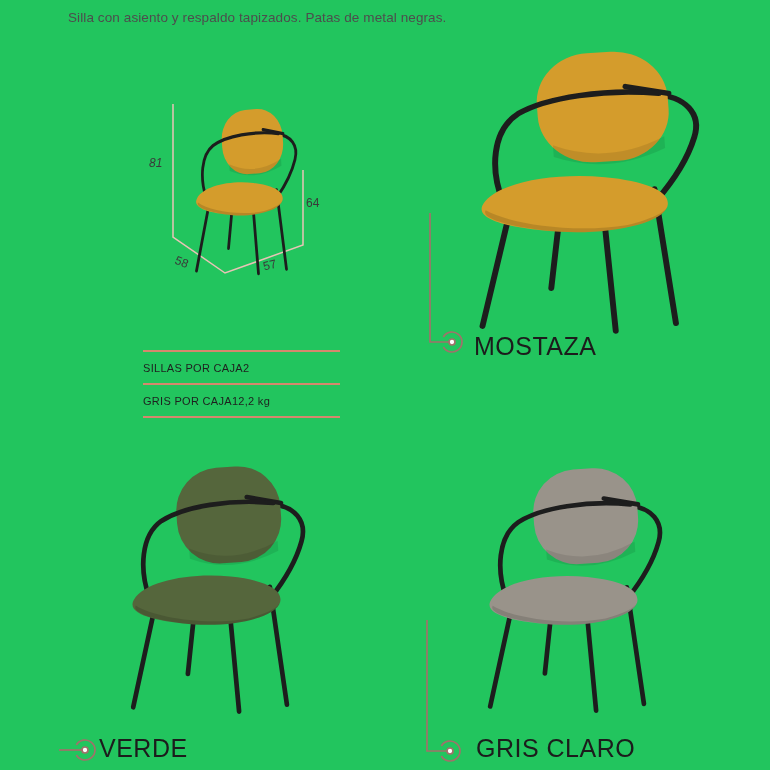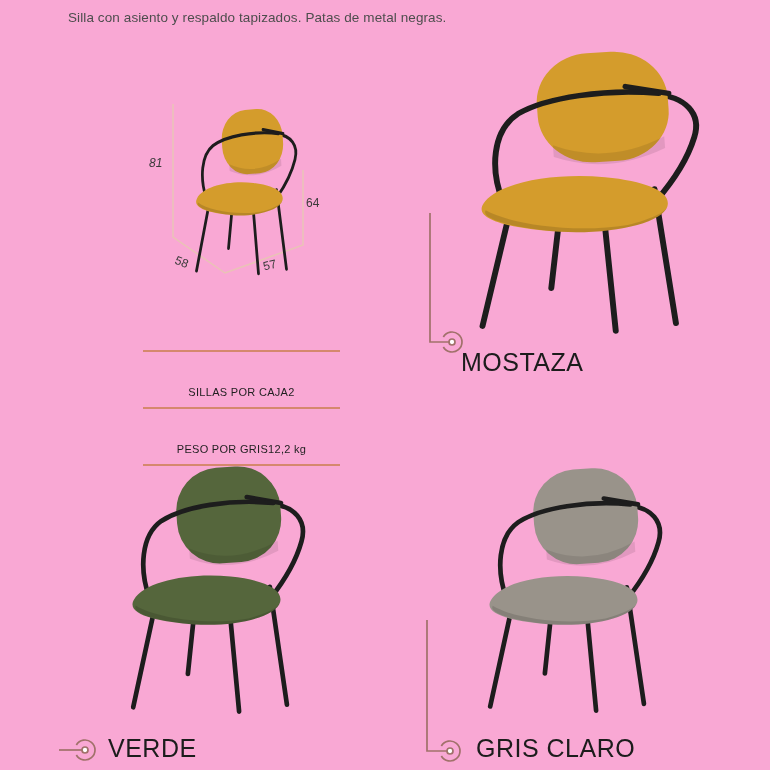--- a/index.html
+++ b/index.html
@@ -1,61 +1,61 @@
 <!DOCTYPE html>
 <html style="--frame: #1d1d1d; --accent_line: #a1716a; --dim_line: #e9c3b6; --table_line: #d5886d; --text_dark: #1c1c1c; --text_gray: #4d4d4d;"><head>
 <meta charset="utf-8">
 <style>
   html,body{margin:0;padding:0;background:#fff;}
   .canvas{
-    position:relative;width:770px;height:770px;background:#f9a8d4;overflow:hidden;
+    position:relative;width:770px;height:770px;background:#22c55e;overflow:hidden;
     font-family:"Liberation Sans",sans-serif;
   }
   .intro{
     position:absolute;left:68px;top:10px;font-size:13.5px;color:var(--text_gray,#4d4d4d);
     letter-spacing:.1px;
   }
   
   .dim-lines{position:absolute;left:140px;top:95px;}
   .dim-label{position:absolute;font-size:12px;color:#3a3a3a;}
   .dim-81{left:149px;top:156px;font-style:italic;}
   .dim-48{left:306px;top:196px;}
   .dim-58{left:175px;top:255px;transform:rotate(22deg);}
   .dim-57{left:263px;top:258px;transform:rotate(-14deg);}
   
   .spec-table{
     position:absolute;left:143px;top:350px;width:197px;
     border-top:2px solid var(--table_line,#d5886d);
     font-size:11px;color:#1f1f1f;letter-spacing:.3px;
   }
   .spec-row{
-    display:flex;justify-content:center;align-items:center;
-    height:31px;border-bottom:2px solid var(--table_line,#d5886d);margin-top:24px;
+    display:flex;justify-content:flex-start;align-items:center;
+    height:31px;border-bottom:2px solid var(--table_line,#d5886d);
   }
   .spec-row .val{font-weight:bold;font-weight:400;}
   
   .chair{position:absolute;}
   .chair-small{left:180px;top:98px;width:120px;height:178px;}
   .chair-mostaza{left:447px;top:33px;width:258px;height:302px;}
   .chair-verde{left:105px;top:450px;width:205px;height:265px;}
   .chair-gris{left:462px;top:452px;width:205px;height:262px;}
   .tube{stroke:var(--frame,#1d1d1d);stroke-width:5.5;fill:none;stroke-linecap:round;}
   
   .connector{position:absolute;}
   .conn-mostaza{left:418px;top:205px;}
   .conn-verde{left:55px;top:735px;}
   .conn-gris{left:415px;top:610px;}
   .conn-stroke{stroke:var(--accent_line,#a1716a);stroke-width:1.7;fill:none;}
   .conn-ring{fill:#fff;stroke:var(--accent_line,#a1716a);stroke-width:1.7;}
   .variant-label{
     position:absolute;font-size:25px;color:var(--text_dark,#1c1c1c);
     letter-spacing:.5px;line-height:1;white-space:nowrap;
   }
-  .label-mostaza{left:461px;top:334px;margin-top:16px;}
-  .label-verde{left:108px;top:736px;}
+  .label-mostaza{left:474px;top:334px;}
+  .label-verde{left:99px;top:736px;}
   .label-gris{left:476px;top:736px;}
 </style>
 </head>
 <body>
 
 <div class="canvas">
 
   <svg width="0" height="0" style="position:absolute" aria-hidden="true">
     <symbol id="chair" viewBox="0 0 240 310" preserveAspectRatio="none">
       <path class="tube" d="M107 166 L97 262"></path>
@@ -88,21 +88,21 @@
   <div class="dim-label dim-48">64</div>
   <div class="dim-label dim-58">58</div>
   <div class="dim-label dim-57">57</div>
 
   <div class="spec-table">
     <div class="spec-row">
       <span>SILLAS POR CAJA</span>
       <span class="val">2</span>
     </div>
     <div class="spec-row">
-      <span>PESO POR GRIS</span>
+      <span>GRIS POR CAJA</span>
       <span class="val">12,2 kg</span>
     </div>
   </div>
 
   <svg class="chair chair-mostaza" viewBox="0 0 240 310" preserveAspectRatio="none" style="--fab: #d49c2c;">
       <use href="#chair"></use>
     </svg>
   <svg class="chair chair-verde" viewBox="0 0 240 310" preserveAspectRatio="none" style="--fab: #55663c;">
       <use href="#chair"></use>
     </svg>

